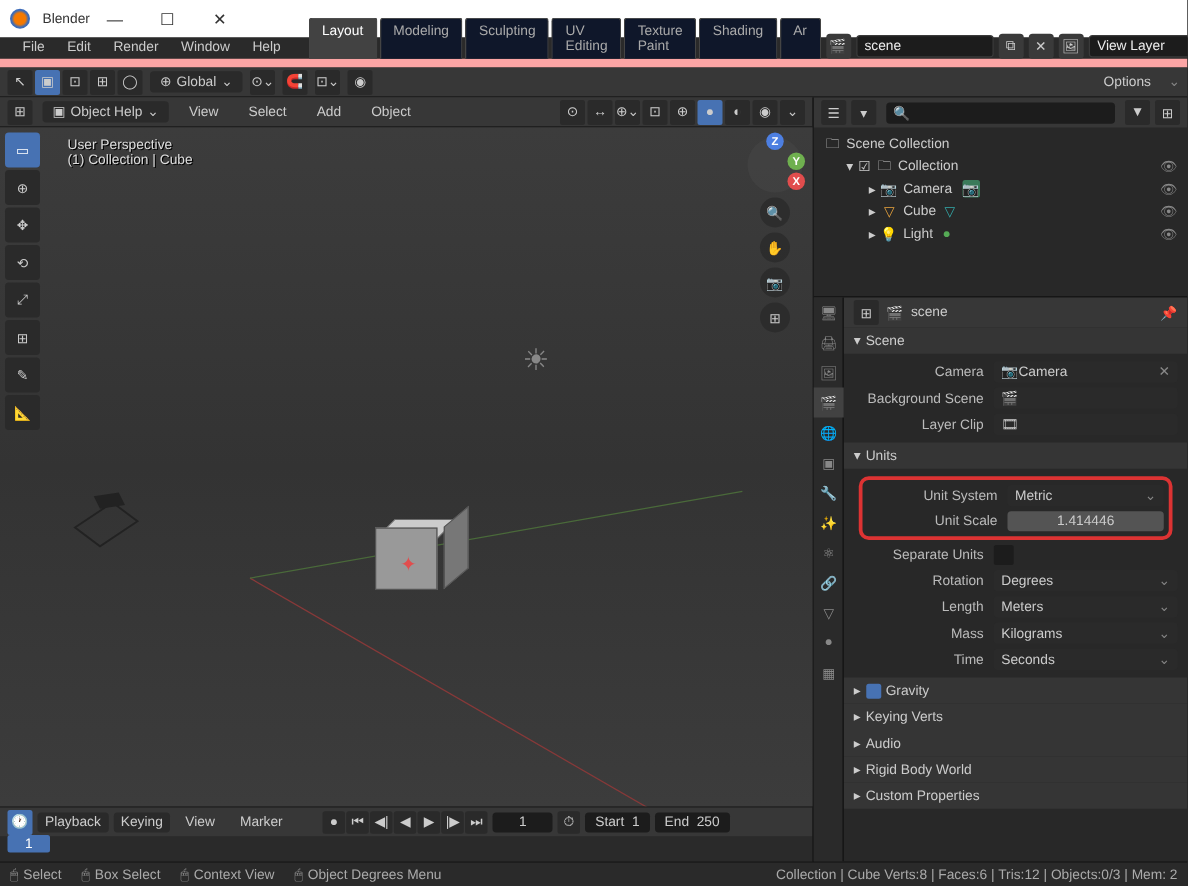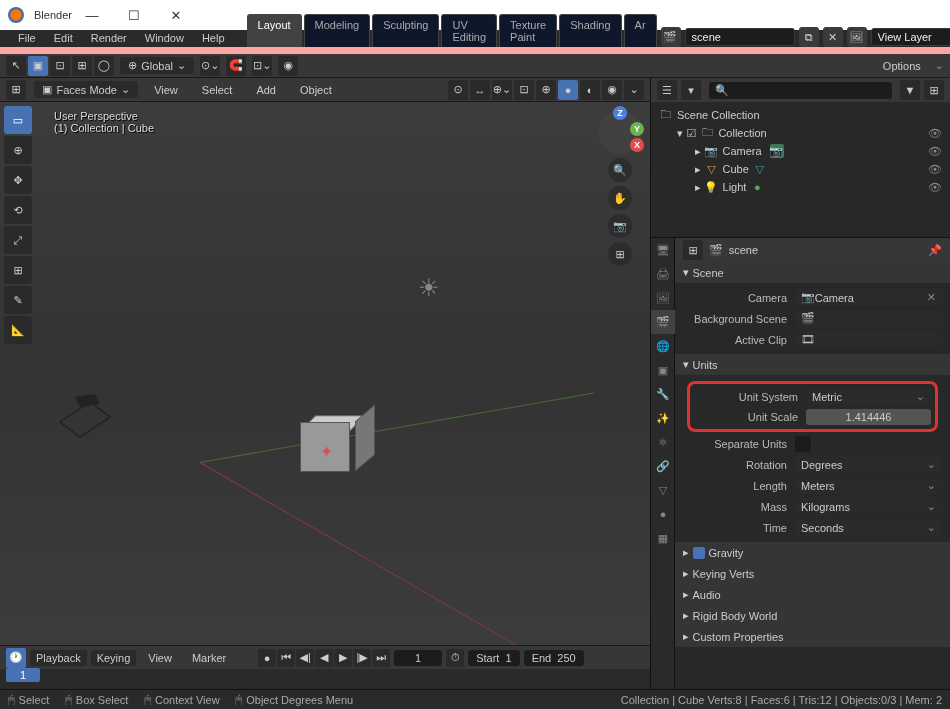--- a/index.html
+++ b/index.html
@@ -177,21 +177,21 @@
   <span style="color:#888">⌄</span>
 </div>
 
 <div class="main">
   <div class="viewport-area">
 
     <div class="vp-header">
       <div class="tool-ic">⊞</div>
       <div class="mode-dd">
         <span>▣</span>
-          <span>Faces Mode</span>
+          <span>Object Help</span>
           <span>⌄</span>
       </div>
       <span class="menu-item">View</span>
       <span class="menu-item">Select</span>
       <span class="menu-item">Add</span>
       <span class="menu-item">Object</span>
       <div style="margin-left:auto; display:flex; gap:2px;">
         <div class="tool-ic">⊙</div>
         <div class="tool-ic">↔</div>
         <div class="tool-ic">⊕⌄</div>
@@ -365,21 +365,21 @@
                 <span class="prop-dd-arrow">✕</span>
               </div>
           </div>
           <div class="prop-row">
             <div class="prop-label">Background Scene</div>
             <div class="prop-dd">
                 <span>🎬</span>
               </div>
           </div>
           <div class="prop-row">
-            <div class="prop-label">Active Clip</div>
+            <div class="prop-label">Layer Clip</div>
             <div class="prop-dd">
                 <span>🎞</span>
               </div>
           </div>
         </div>
 
         <div class="panel-header">▾ <span>Units</span></div>
         <div class="panel-body">
           <div class="highlight-box">
             <div class="prop-row">

